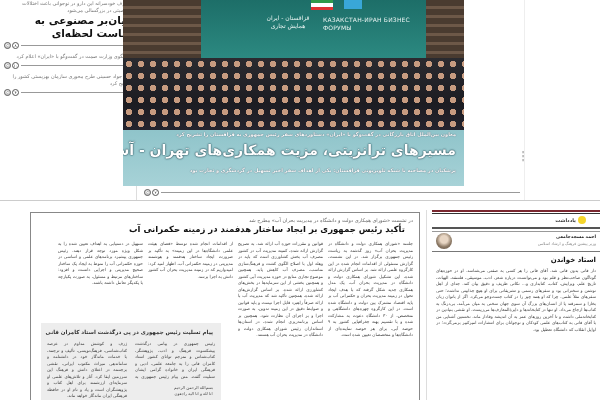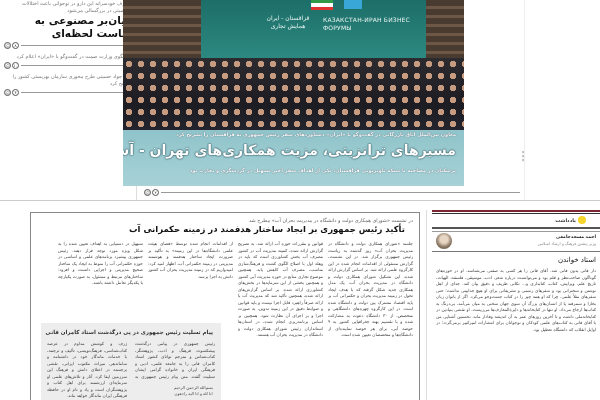--- a/index.html
+++ b/index.html
@@ -69,21 +69,21 @@
   .rcol .topbar2 { position: absolute; left: 0; top: 3px; width: 168px; height: 1px; background: #333; }
   .rcol .section { position: absolute; right: 24px; top: 7px; font-size: 5px; color: #333; font-weight: bold; }
   .rcol .dot { position: absolute; right: 14px; top: 6px; width: 8px; height: 8px; border-radius: 50%; background: #f5d52b; }
   .rcol .rule1 { position: absolute; left: 0; top: 17px; width: 168px; height: 2px; background: #555; }
   .rcol .rule1b { position: absolute; left: 0; top: 21px; width: 168px; height: 1px; background: #999; }
   .rcol .avatar { position: absolute; left: 4px; top: 23px; width: 16px; height: 16px; border-radius: 50%;
                   background: radial-gradient(circle at 50% 40%, #e8d6c4 0 30%, #8d7a66 60%, #5a4b3e 100%); }
   .rcol .author { position: absolute; right: 4px; top: 24px; font-size: 4.5px; font-weight: bold; color: #222; }
   .rcol .role { position: absolute; right: 4px; top: 31px; font-size: 4px; color: #888; }
   .rcol .rule2 { position: absolute; left: 0; top: 41px; width: 168px; height: 1px; background: #777; }
-  .rcol .title { position: absolute; right: 4px; top: 46px; font-size: 7px; font-weight: normal; color: #111; }
+  .rcol .title { position: absolute; right: 4px; top: 46px; font-size: 7px; font-weight: bold; color: #111; }
   .rcol .body { right: 4px; top: 58px; width: 160px; height: 132px; }
   .right-edge { position: absolute; left: 426px; top: 210px; width: 1px; height: 190px; background: #ddd; }
 </style>
 </head>
 <body>
 
 <div class="page">
 
   <div class="briefs">
     <div class="brief">

